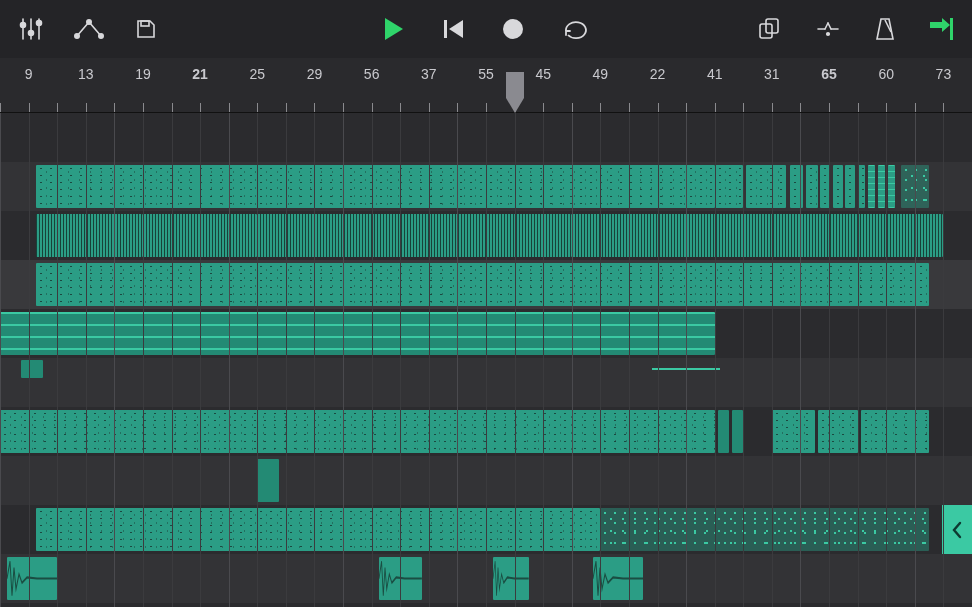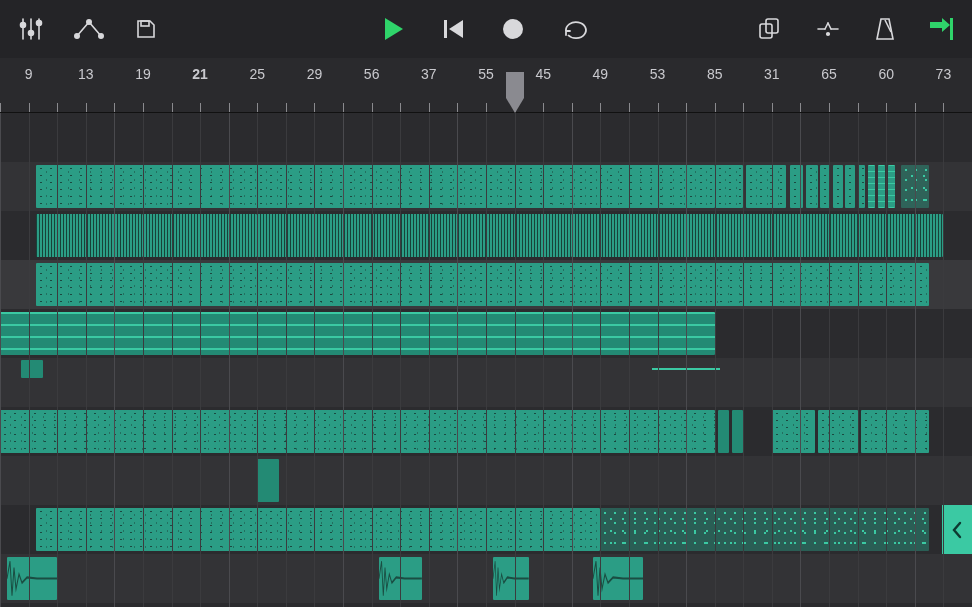--- a/index.html
+++ b/index.html
@@ -180,24 +180,24 @@
         <span class="ruler-label" style="left: 8.82353%;">13</span>
         <span class="ruler-label" style="left: 14.7059%;">19</span>
         <span class="ruler-label" style="left: 20.5882%; font-weight: bold;">21</span>
         <span class="ruler-label" style="left: 26.4706%;">25</span>
         <span class="ruler-label" style="left: 32.3529%;">29</span>
         <span class="ruler-label" style="left: 38.2353%;">56</span>
         <span class="ruler-label" style="left: 44.1176%;">37</span>
         <span class="ruler-label" style="left: 50%;">55</span>
         <span class="ruler-label" style="left: 55.8824%;">45</span>
         <span class="ruler-label" style="left: 61.7647%;">49</span>
-        <span class="ruler-label" style="left: 67.6471%;">53</span>
-        <span class="ruler-label" style="left: 73.5294%;">85</span>
+        <span class="ruler-label" style="left: 67.6471%;">22</span>
+        <span class="ruler-label" style="left: 73.5294%;">41</span>
         <span class="ruler-label" style="left: 79.4118%;">31</span>
-        <span class="ruler-label" style="left: 85.2941%;">65</span>
+        <span class="ruler-label" style="left: 85.2941%; font-weight: bold;">65</span>
         <span class="ruler-label" style="left: 91.1765%;">60</span>
         <span class="ruler-label" style="left: 97.0588%;">73</span>
       </div>
     <div class="ruler-ticks" id="ruler-ticks">
         <div class="ruler-tick" style="left: 0%;"></div>
         <div class="ruler-tick" style="left: 2.94118%;"></div>
         <div class="ruler-tick" style="left: 5.88235%;"></div>
         <div class="ruler-tick" style="left: 8.82353%;"></div>
         <div class="ruler-tick" style="left: 11.7647%;"></div>
         <div class="ruler-tick" style="left: 14.7059%;"></div>

